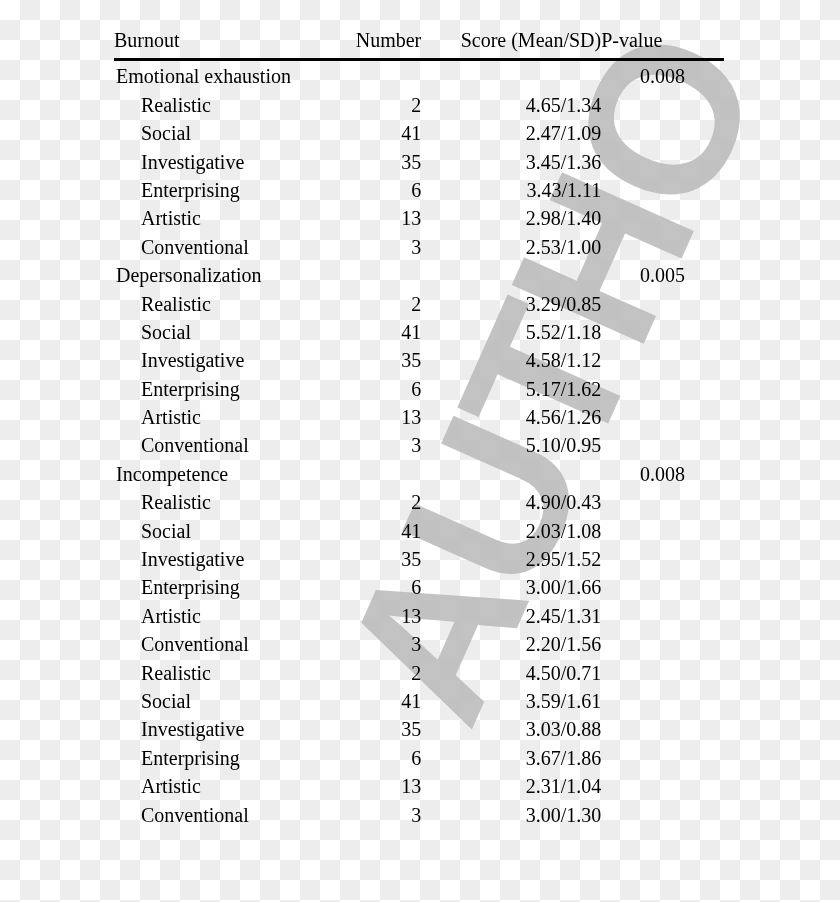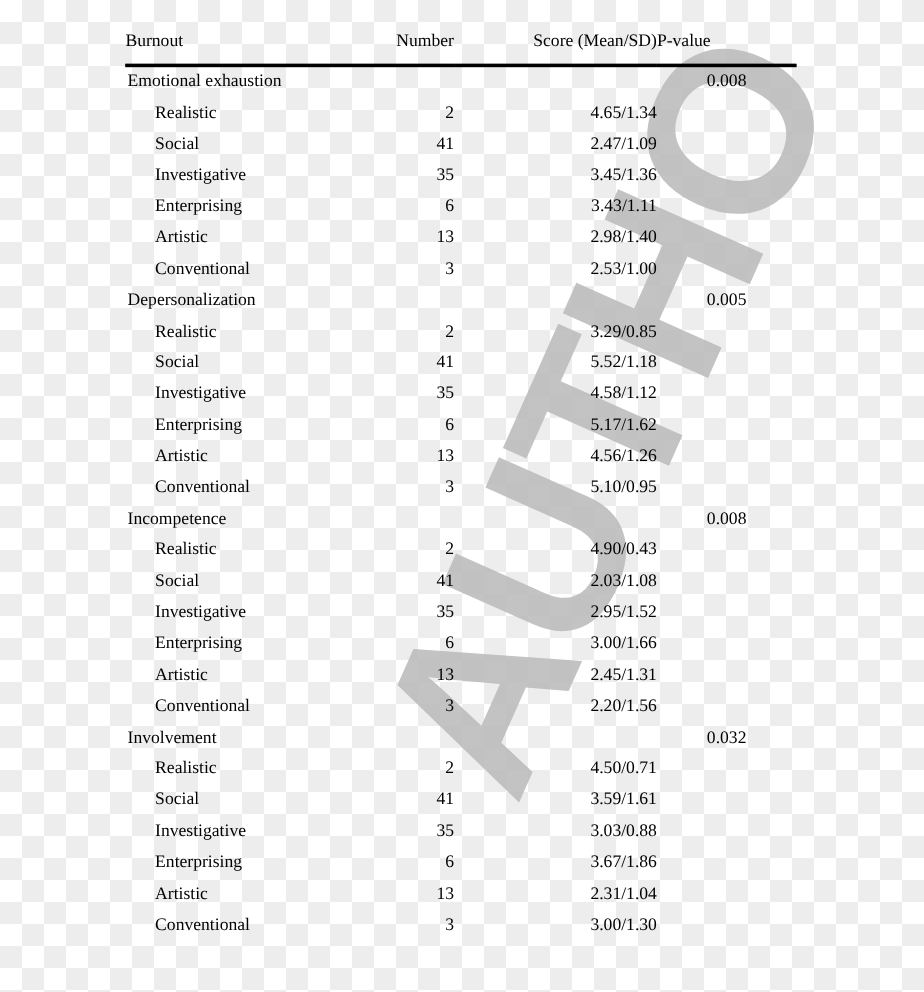--- a/index.html
+++ b/index.html
@@ -57,21 +57,21 @@
     height: 902px;
     z-index: 2;
   }
 
   table.burnout-table {
     position: absolute;
     left: 114px;
     top: 30px;
     width: 610px;
     border-collapse: collapse;
-    font-size: 16px;
+    font-size: 20px;
     line-height: 1;
   }
 
   table.burnout-table th,
   table.burnout-table td {
     padding: 0;
     margin: 0;
     font-weight: normal;
     vertical-align: baseline;
     height: 28.4px;
@@ -253,26 +253,20 @@
           <td class="c-number">13</td>
           <td class="c-score">2.45/1.31</td>
           <td class="c-pvalue"></td>
         </tr>
         <tr class="item-row">
           <td class="c-label">Conventional</td>
           <td class="c-number">3</td>
           <td class="c-score">2.20/1.56</td>
           <td class="c-pvalue"></td>
         </tr>
-        <tr class="group-row">
-          <td class="c-label">Involvement</td>
-          <td class="c-number"></td>
-          <td class="c-score"></td>
-          <td class="c-pvalue">0.032</td>
-        </tr>
         <tr class="item-row">
           <td class="c-label">Realistic</td>
           <td class="c-number">2</td>
           <td class="c-score">4.50/0.71</td>
           <td class="c-pvalue"></td>
         </tr>
         <tr class="item-row">
           <td class="c-label">Social</td>
           <td class="c-number">41</td>
           <td class="c-score">3.59/1.61</td>

